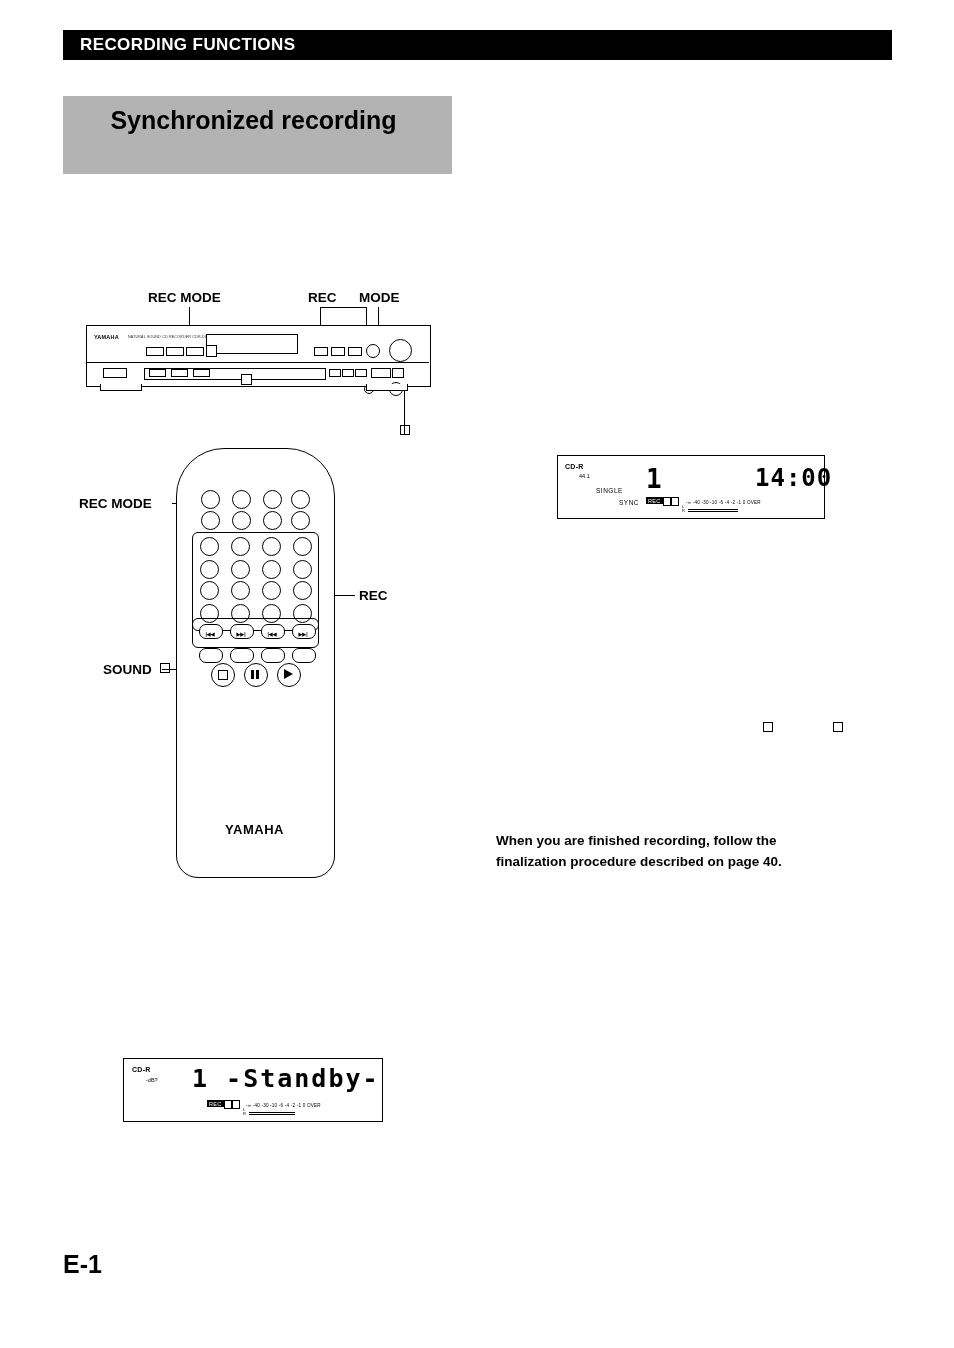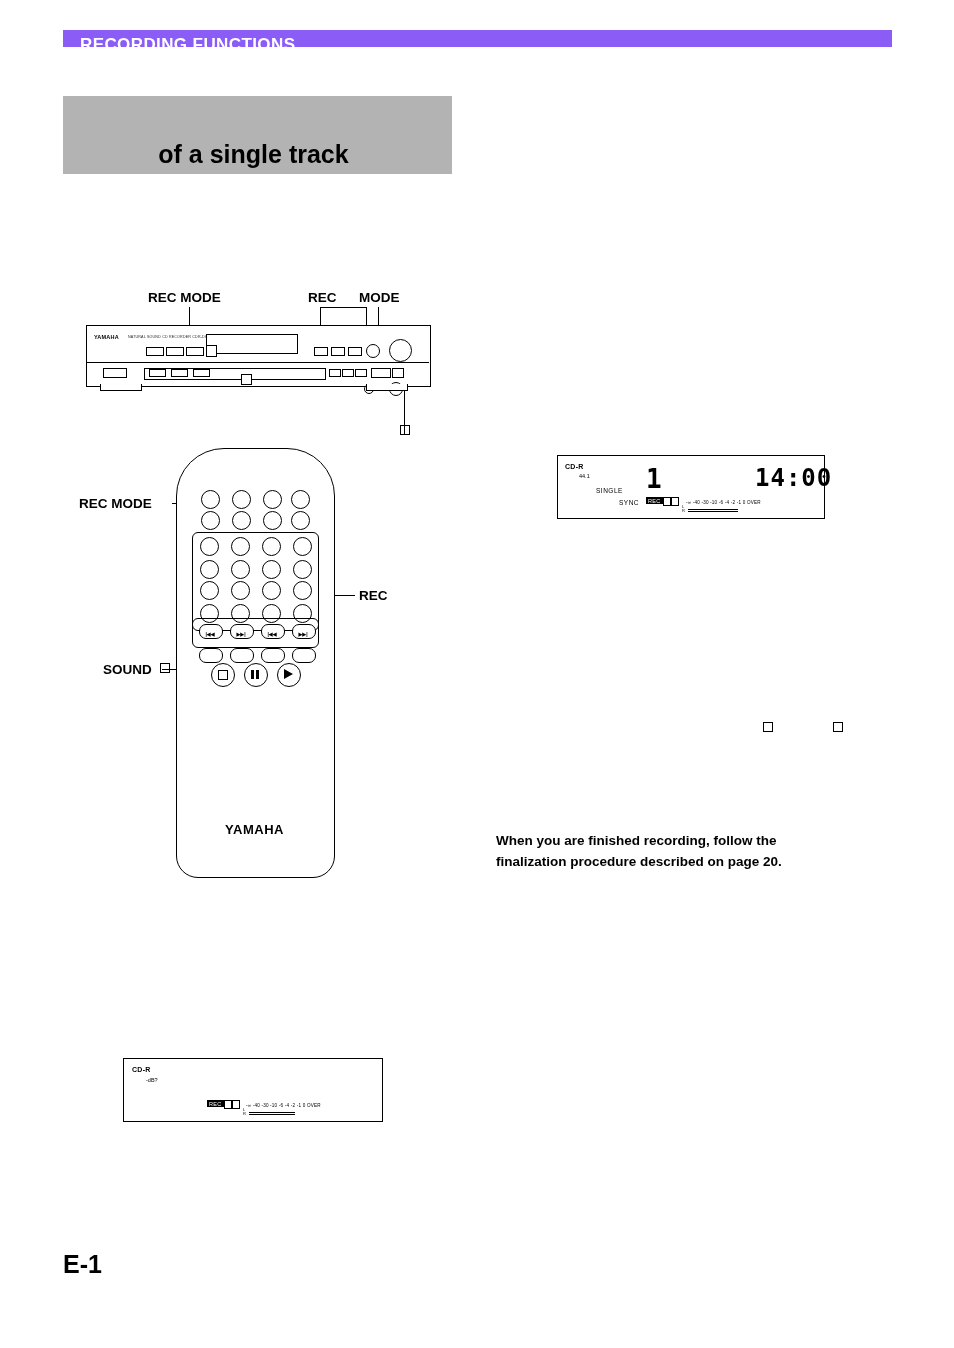--- a/index.html
+++ b/index.html
@@ -15,22 +15,22 @@
     color: #000;
     overflow: hidden;
   }
 
   
   .header-bar {
     position: absolute;
     left: 63px;
     top: 30px;
     width: 829px;
-    height: 17px;
-    background: #8b5cf6;
+    height: 30px;
+    background: #000000;
   }
   .header-bar-title {
     position: absolute;
     left: 17px;
     top: 5px;
     color: #ffffff;
     font-size: 17px;
     font-weight: bold;
     letter-spacing: 0.4px;
   }
@@ -278,22 +278,21 @@
 </style>
 </head>
 <body>
 
 <div class="header-bar">
   <div class="header-bar-title">RECORDING FUNCTIONS</div>
 </div>
 
 <div class="section-title-box">
   <div class="section-title-text">
-    <br>
-    <span>of a single track</span>
+    <span>Synchronized recording</span><br>
   </div>
 </div>
 
 <div class="callout" style="left:148px; top:290px;">REC MODE</div>
 <div class="callout" style="left:308px; top:290px;">REC</div>
 <div class="callout" style="left:359px; top:290px;">MODE</div>
 
 <div class="line-v" style="left:189px; top:307px; height:34px;"></div>
 <div class="line-h" style="left:320px; top:307px; width:47px;"></div>
 <div class="line-v" style="left:320px; top:307px; height:41px;"></div>
@@ -430,30 +429,31 @@
   <div class="seg-rule" style="left:130px; top:53px; width:50px;"></div>
   <div class="seg-rule" style="left:130px; top:55px; width:50px;"></div>
   <div class="lcd-scale2" style="left:124px; top:49px; font-size:4px; line-height:1.1;">L<br>R</div>
 </div>
 
 <div class="sq-mark" style="left:763px; top:722px;"></div>
 <div class="sq-mark" style="left:833px; top:722px;"></div>
 
 <div class="para" style="left:496px; top:831px; width:380px;">
   <span>When you are finished recording, follow the</span><br>
-  <span>finalization procedure described on page 20.</span>
+  <span>finalization procedure described on page 40.</span>
 </div>
 
 <div class="lcd" style="left:123px; top:1058px; width:258px; height:62px;">
   <div class="lcd-cdr" style="left:8px; top:7px;">CD-R</div>
   <div class="lcd-khz" style="left:22px; top:18px;">-dB?</div>
   <div class="lcd-badge" style="left:83px; top:41px;">REC</div>
   <div class="lcd-blk-o" style="left:100px; top:41px; width:6px; height:7px;"></div>
   <div class="lcd-blk-o" style="left:108px; top:41px; width:6px; height:7px;"></div>
 
+  <div class="lcd-bigtext" style="left:68px; top:5px; font-size:25px; font-weight:bold; letter-spacing:2px;">1 -Standby-</div>
 
   <div class="lcd-scale" style="left:122px; top:44px;">-∞  -40    -30        -10     -6  -4  -2  -1   0  OVER</div>
   <div class="seg-rule" style="left:125px; top:53px; width:46px;"></div>
   <div class="seg-rule" style="left:125px; top:55px; width:46px;"></div>
   <div class="lcd-scale2" style="left:119px; top:49px; font-size:4px; line-height:1.1;">L<br>R</div>
 </div>
 
 <div class="page-num">E-1</div>
 
 </body></html>

